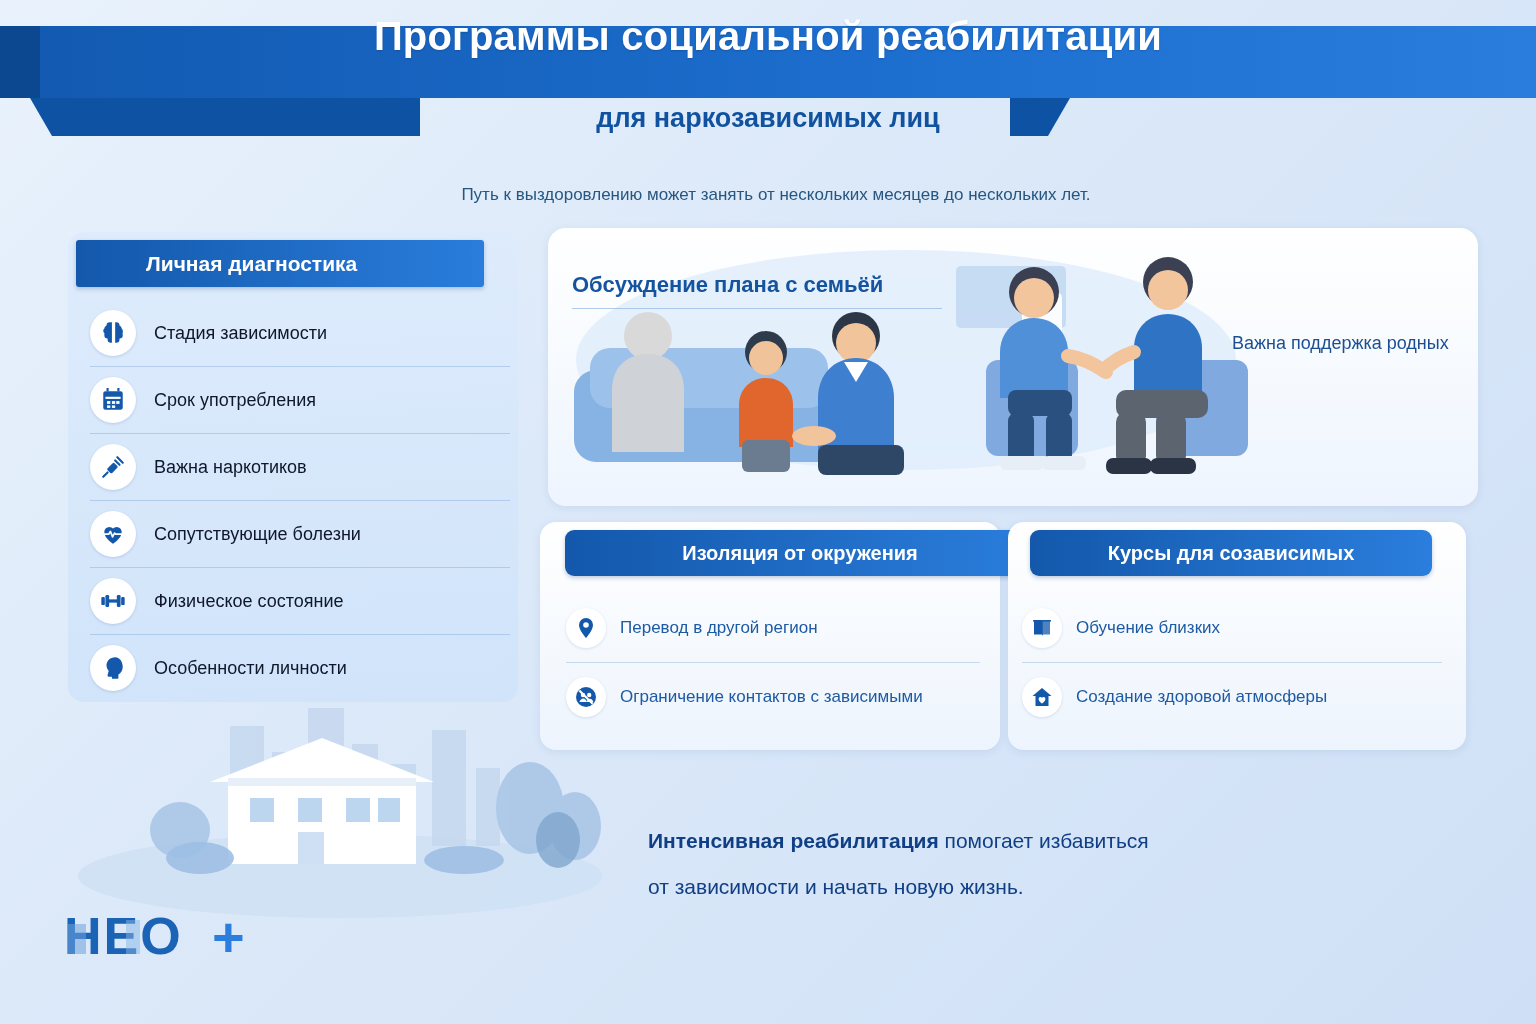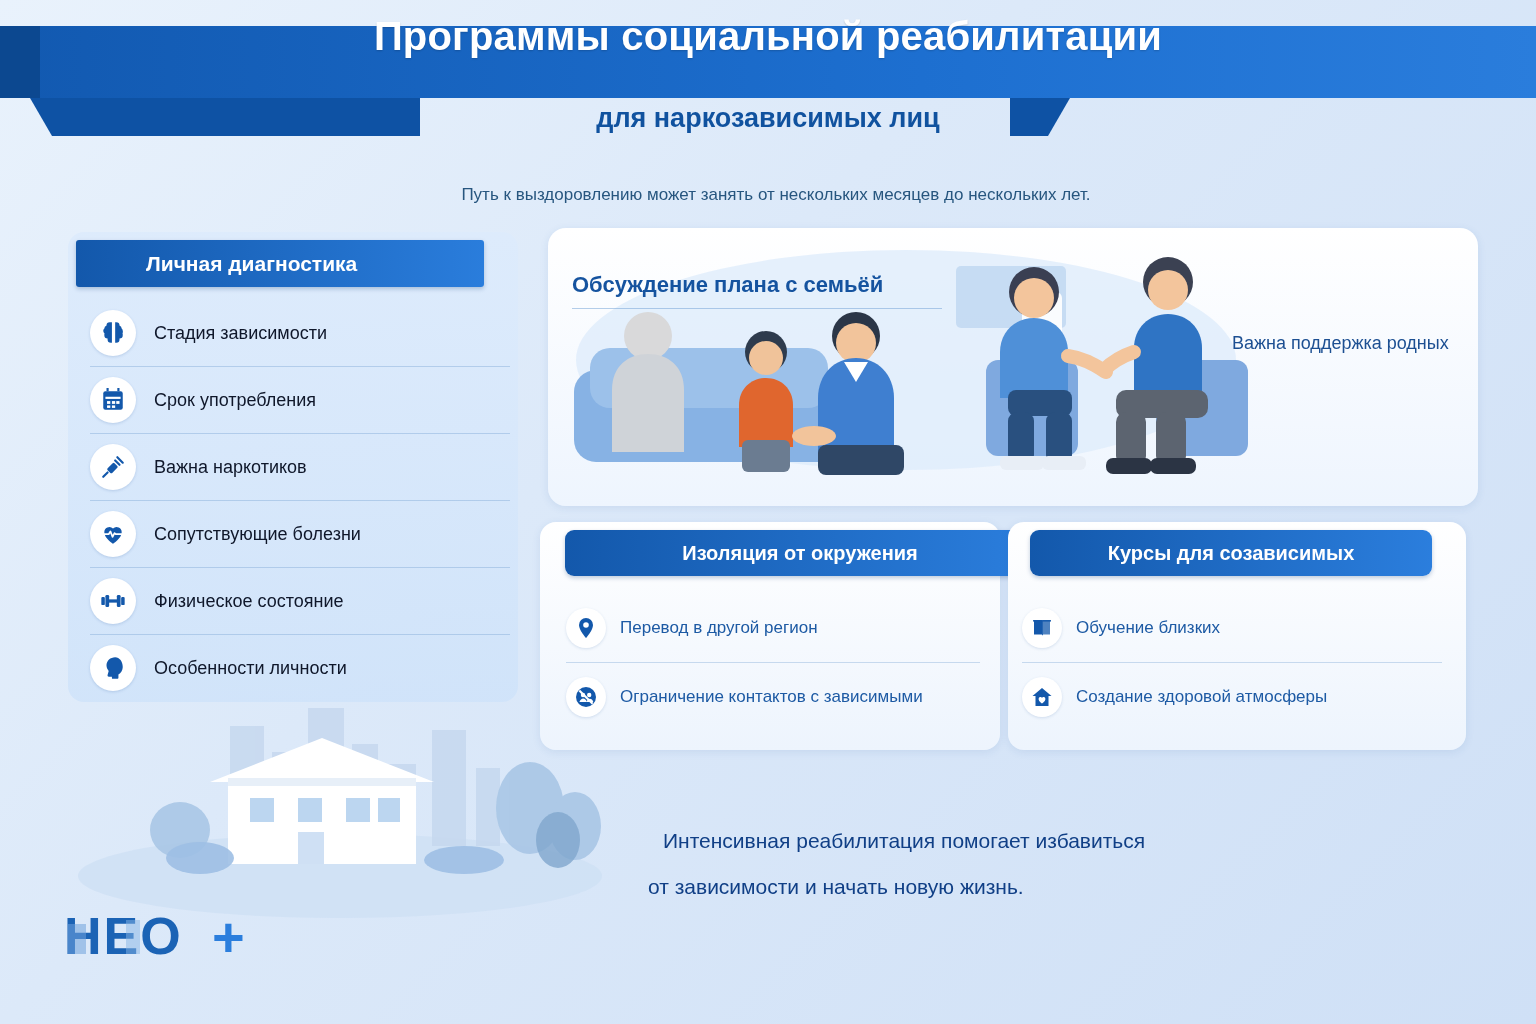--- a/index.html
+++ b/index.html
@@ -110,21 +110,21 @@
   .mrow{height:68px;display:flex;align-items:center;gap:14px;border-bottom:1px solid rgba(130,170,215,.4);}
   .mrow:last-child{border-bottom:none;}
   .mcirc{width:40px;height:40px;border-radius:50%;background:#fff;display:flex;align-items:center;justify-content:center;flex:0 0 40px;box-shadow:0 1px 3px rgba(30,80,150,.15);}
   .mlabel{color:#1d5aa4;font-size:17px;}
 
   
   .footer-text{
     position:absolute;left:648px;top:818px;width:760px;
     color:#103f86;font-size:21px;line-height:46px;
   }
-  .footer-text .b{font-weight:normal;margin-left:15px;}
+  .footer-text .b{font-weight:bold;}
   .village{position:absolute;left:60px;top:690px;width:560px;height:230px;}
   .logo{position:absolute;left:64px;top:908px;width:250px;height:60px;}
 
   .ftline1{display:block;}
   .ftline2{display:block;}
 </style>
 </head>
 <body>
 
 <div class="poster">

